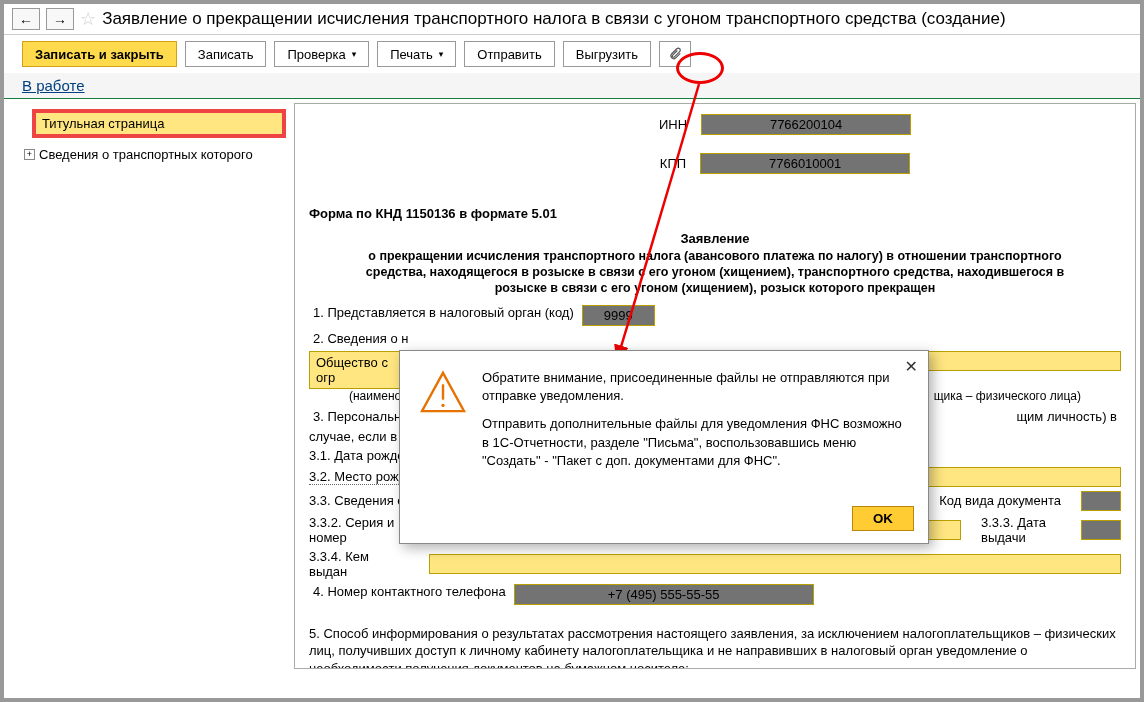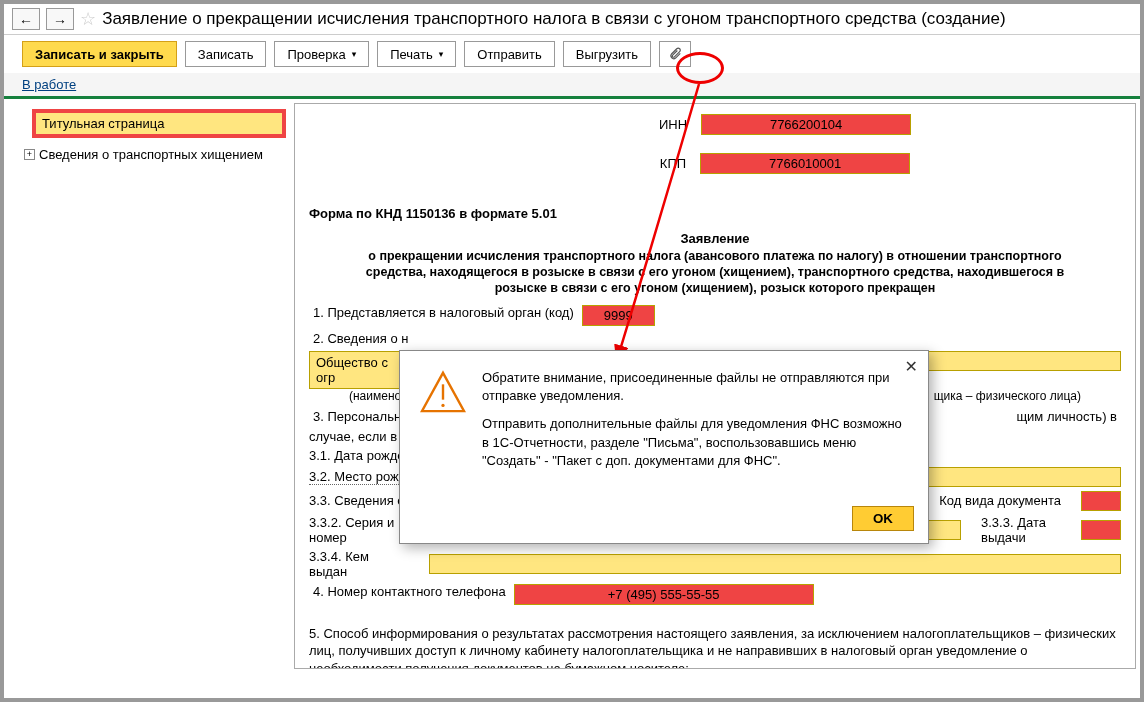--- a/index.html
+++ b/index.html
@@ -6,31 +6,31 @@
 body{background:#fff;width:1144px;height:702px;overflow:hidden;border:4px solid #999;position:relative}
 .titlebar{display:flex;align-items:center;padding:4px 8px;gap:6px;border-bottom:1px solid #ccc}
 .nav-btn{width:28px;height:22px;border:1px solid #999;background:#f8f8f8;display:flex;align-items:center;justify-content:center;cursor:pointer;font-size:14px}
 .star{font-size:18px;color:#ccc;cursor:pointer}
 .title{font-size:17px;font-weight:400;flex:1;white-space:nowrap;overflow:hidden}
 .toolbar{display:flex;gap:8px;padding:6px 18px;align-items:center}
 .btn{height:26px;padding:0 12px;border:1px solid #999;background:#fff;font-size:13px;cursor:pointer;display:flex;align-items:center;gap:4px}
 .btn.primary{background:#ffda4d;border-color:#d4a017;font-weight:bold}
 .btn.icon-only{padding:0 8px}
 .dropdown-arrow{font-size:9px;margin-left:2px}
-.status-link{color:#004080;text-decoration:underline;padding:4px 18px;font-size:13px;cursor:pointer;display:block;border-bottom:3px solid #15803d;background:#f5f5f5}
+.status-link{color:#004080;text-decoration:underline;padding:4px 18px;font-size:15px;cursor:pointer;display:block;border-bottom:1px solid #15803d;background:#f5f5f5}
 .main{display:flex;height:calc(100% - 120px)}
 .sidebar{width:290px;padding:10px 8px;font-size:13px}
 .tree-item{padding:3px 6px;cursor:pointer;margin-left:20px}
 .tree-item.active{background:#ffe680;border:4px solid #ef4444}
 .tree-item.expand{display:flex;align-items:flex-start;gap:4px;margin-left:6px;margin-top:6px}
 .expand-icon{border:1px solid #888;width:11px;height:11px;display:inline-flex;align-items:center;justify-content:center;font-size:9px;line-height:1;margin-top:2px}
 .content{flex:1;border:1px solid #aaa;margin:4px 4px 4px 0;padding:10px 14px;overflow:hidden;font-size:13px;position:relative}
 .label-field{display:flex;align-items:center;gap:8px;margin-bottom:18px}
 .field-label{width:auto;text-align:right;margin-right:6px}
-.yellow-input{background:#ef4444;border:1px solid #b8a000;padding:2px 8px;text-align:center;min-height:20px;display:inline-block}
+.yellow-input{background:#737373;border:1px solid #b8a000;padding:2px 8px;text-align:center;min-height:20px;display:inline-block}
 .yellow-input.wide{width:210px}
 .right-info{text-align:right;font-size:12px;line-height:1.3}
 .form-title{font-size:13px;font-weight:bold;margin:14px 0 10px}
 .decl-title{text-align:center;font-weight:bold;margin:8px 40px;line-height:1.3}
 .num-row{display:flex;align-items:flex-start;gap:8px;margin:5px 4px}
 .num-label{white-space:nowrap}
 .full-yellow{background:#ffe680;border:1px solid #b8a000;padding:3px 6px;flex:1;min-height:20px}
 .sub-label{font-size:12px;text-align:center;margin-bottom:6px}
 .inline-row{display:flex;align-items:center;gap:6px;margin:4px 0}
 .dotted{border-bottom:1px dotted #666;display:inline-block;min-width:120px}
@@ -77,21 +77,21 @@
   </button>
 </div>
 
 <a class="status-link">В работе</a>
 
 <div class="main">
   <div class="sidebar">
     <div class="tree-item active">Титульная страница</div>
     <div class="tree-item expand">
       <span class="expand-icon">+</span>
-      <span>Сведения о транспортных хищением</span>
+      <span>Сведения о транспортных которого</span>
     </div>
   </div>
 
   <div class="content">
     <div class="col-split">
       <div style="flex:1;display:flex;flex-direction:column;align-items:center;margin-left:140px">
         <div class="label-field">
           <span class="field-label">ИНН</span>
           <span class="yellow-input wide">7766200104</span>
         </div>

